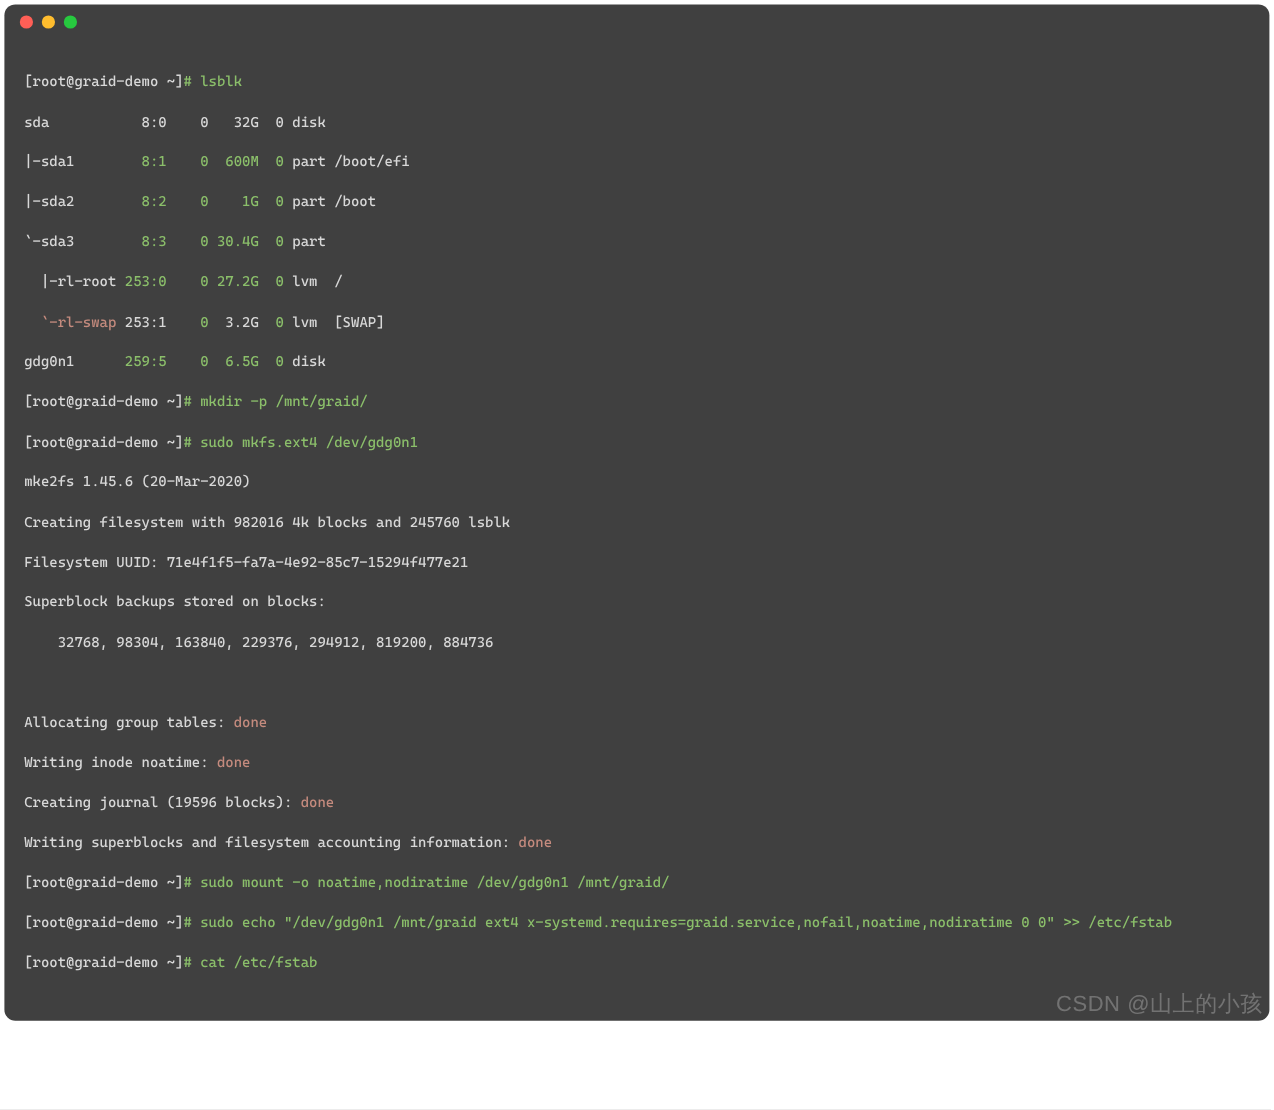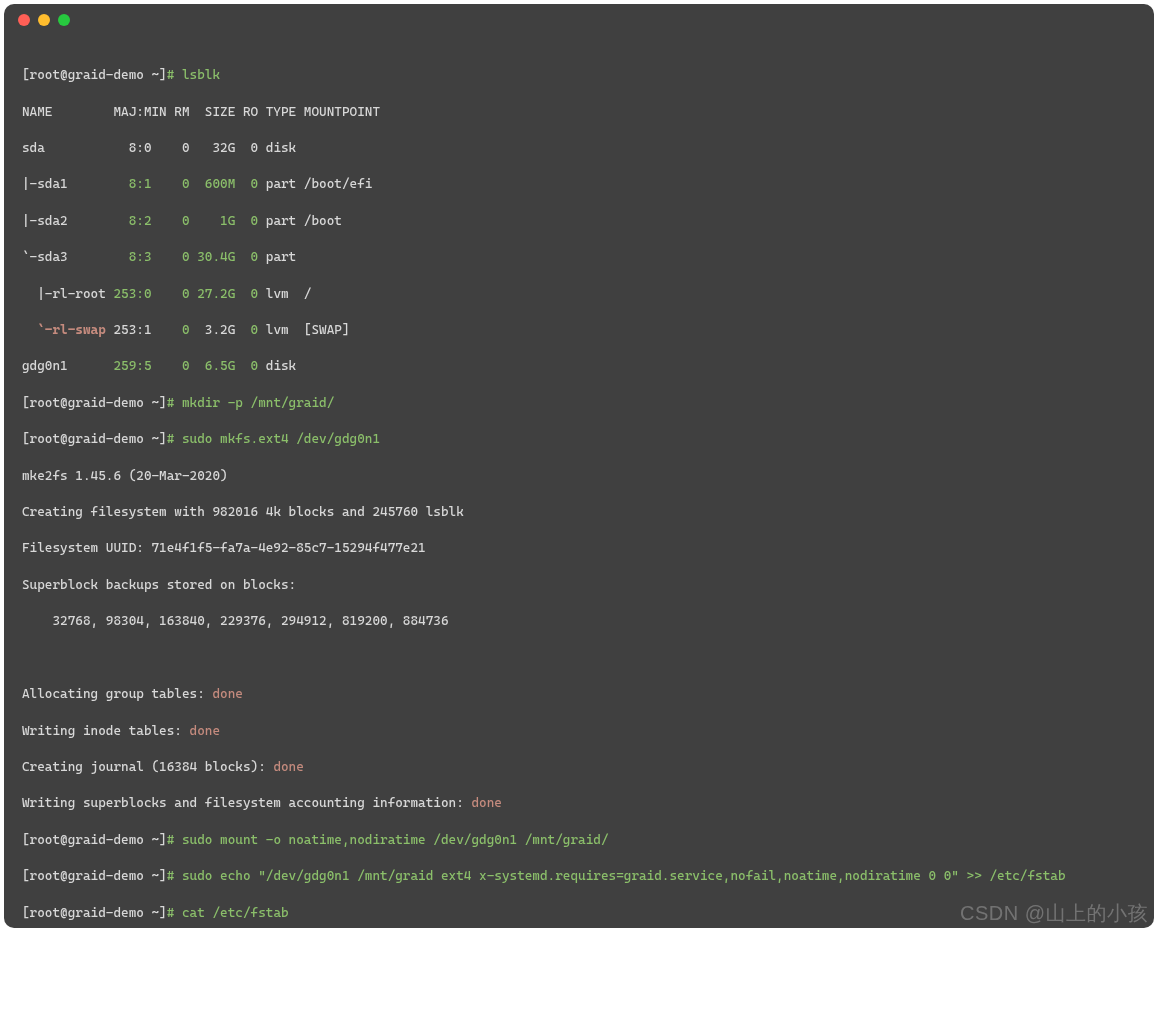--- a/index.html
+++ b/index.html
@@ -37,21 +37,21 @@
       padding: 12px 18px 18px 18px;
       color: #d8d8d8;
       white-space: pre;
       font-family: inherit;
     }
     .line { display: block; min-height: 18.2px; }
     .prompt { color: #d8d8d8; }
     .cmd { color: #8bbf6a; }
     .done { color: #c58b7e; margin-top: 43px; }
     .comment { color: #8bbf6a; }
-    .tree-swap { color: #c58b7e; font-weight: bold; }
+    .tree-swap { color: #c58b7e; }
     .watermark {
       position: absolute;
       right: 6px;
       bottom: 6px;
       color: rgba(210,210,210,0.35);
       font-family: Arial, sans-serif;
       font-size: 20px;
       letter-spacing: 0.5px;
     }
   </style>
@@ -59,39 +59,38 @@
 <body>
 
 <div class="terminal-window">
   <div class="titlebar">
     <div class="traffic-light tl-red"></div>
     <div class="traffic-light tl-yellow"></div>
     <div class="traffic-light tl-green"></div>
   </div>
   <div class="terminal-body">
 <span class="line"><span class="prompt">[root@graid-demo ~]</span><span class="cmd"># </span><span class="cmd">lsblk</span></span>
-<span class="line">NAME        MAJ:MIN RM  SIZE RO TYPE MOUNTPOINT</span>
 <span class="line"><span>sda           </span><span>8:0    0   32G  0</span><span> disk </span></span>
 <span class="line"><span>|-sda1        </span><span class="cmd">8:1    0  600M  0</span><span> part /boot/efi</span></span>
 <span class="line"><span>|-sda2        </span><span class="cmd">8:2    0    1G  0</span><span> part /boot</span></span>
 <span class="line"><span>`-sda3        </span><span class="cmd">8:3    0 30.4G  0</span><span> part </span></span>
 <span class="line"><span>  |-rl-root </span><span class="cmd">253:0    0 27.2G  0</span><span> lvm  /</span></span>
 <span class="line"><span class="tree-swap">  `-rl-swap</span><span> 253:1    </span><span class="cmd">0</span><span>  3.2G  </span><span class="cmd">0</span><span> lvm  [SWAP]</span></span>
 <span class="line"><span>gdg0n1      </span><span class="cmd">259:5    0  6.5G  0</span><span> disk </span></span>
 <span class="line"><span class="prompt">[root@graid-demo ~]</span><span class="cmd"># </span><span class="cmd">mkdir -p /mnt/graid/</span></span>
 <span class="line"><span class="prompt">[root@graid-demo ~]</span><span class="cmd"># </span><span class="cmd">sudo mkfs.ext4 /dev/gdg0n1</span></span>
 <span class="line">mke2fs 1.45.6 (20-Mar-2020)</span>
 <span class="line"><span>Creating filesystem with </span><span>982016</span><span> 4k blocks and </span><span>245760</span><span> lsblk</span></span>
 <span class="line">Filesystem UUID: 71e4f1f5-fa7a-4e92-85c7-15294f477e21</span>
 <span class="line">Superblock backups stored on blocks: </span>
 <span class="line"><span>    </span><span>32768, 98304, 163840, 229376, 294912, 819200, 884736</span></span>
 <span class="line"></span>
 <span class="line"><span>Allocating group tables: </span><span class="done">done</span></span>
-<span class="line"><span>Writing inode tables: </span><span class="done">done</span></span>
-<span class="line"><span>Creating journal (16384 blocks): </span><span class="done">done</span></span>
+<span class="line"><span>Writing inode noatime: </span><span class="done">done</span></span>
+<span class="line"><span>Creating journal (19596 blocks): </span><span class="done">done</span></span>
 <span class="line"><span>Writing superblocks and filesystem accounting information: </span><span class="done">done</span></span>
 <span class="line"><span class="prompt">[root@graid-demo ~]</span><span class="cmd"># </span><span class="cmd">sudo mount -o noatime,nodiratime /dev/gdg0n1 /mnt/graid/</span></span>
 <span class="line"><span class="prompt">[root@graid-demo ~]</span><span class="cmd"># </span><span class="cmd">sudo echo "/dev/gdg0n1 /mnt/graid ext4 x-systemd.requires=graid.service,nofail,noatime,nodiratime 0 0" &gt;&gt; /etc/fstab</span></span>
 <span class="line"><span class="prompt">[root@graid-demo ~]</span><span class="cmd"># </span><span class="cmd">cat /etc/fstab</span></span>
 <span class="line"></span>
 <span class="line comment">#</span>
 
 
 
 

